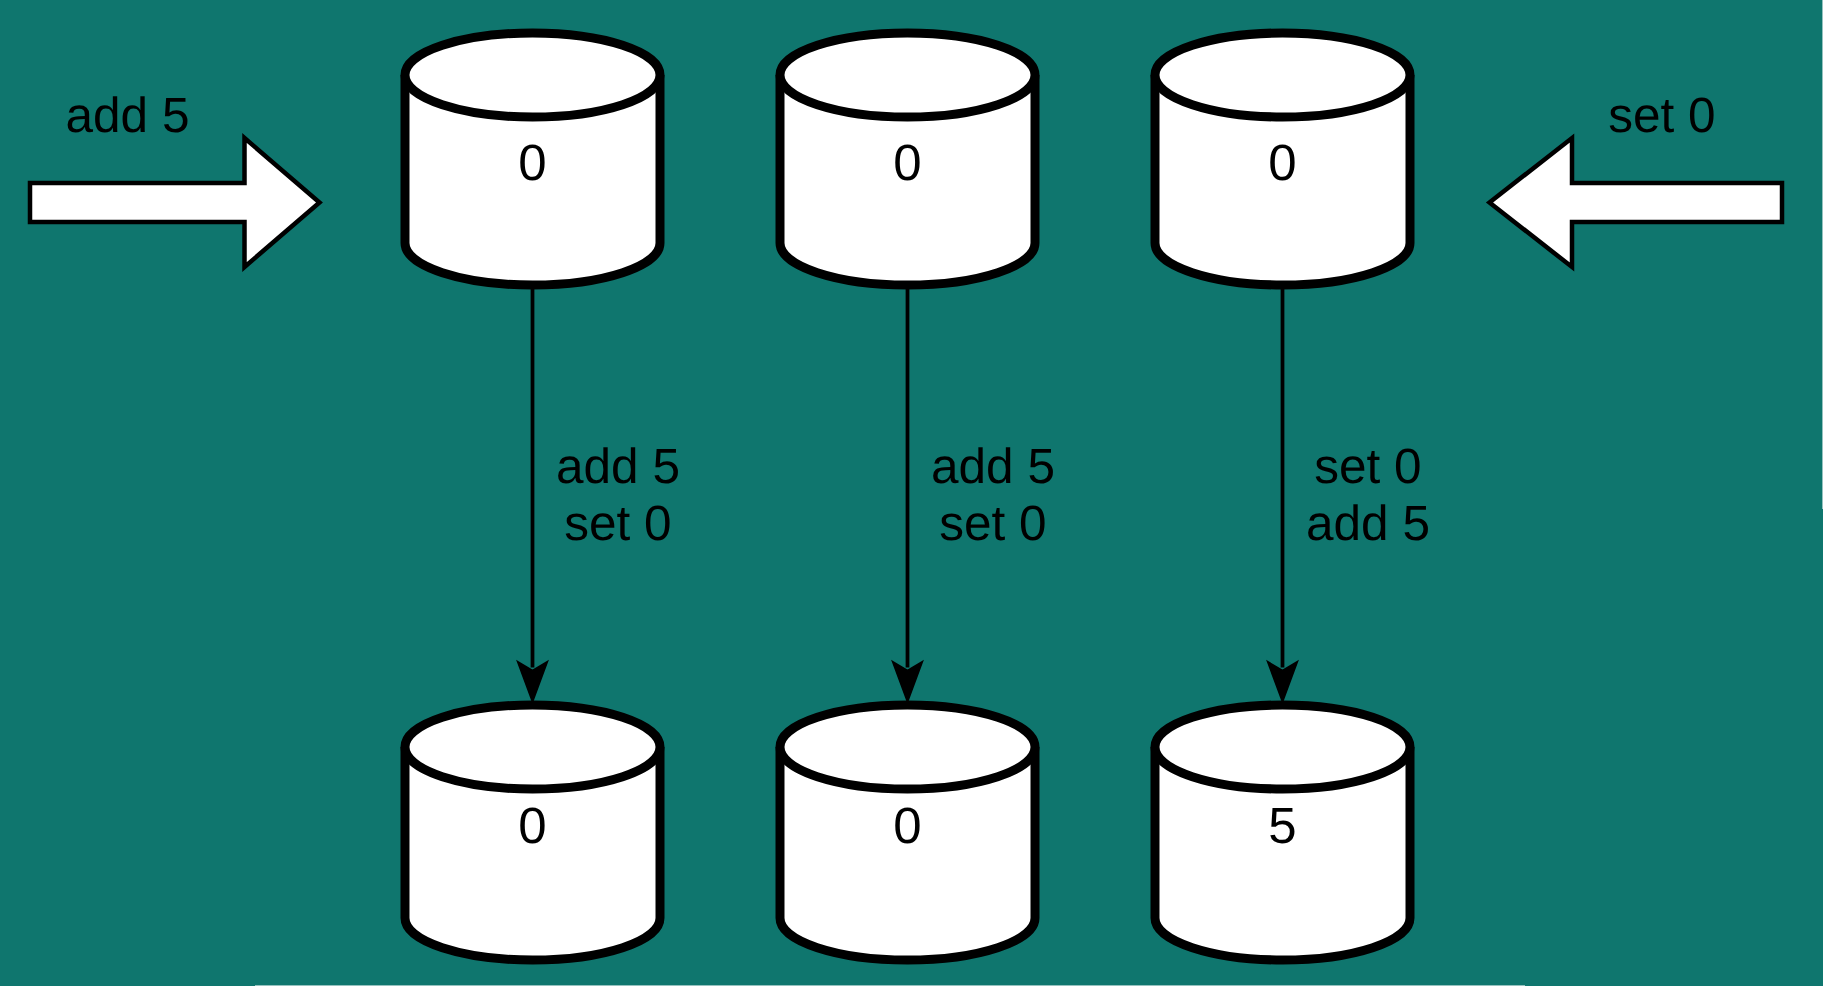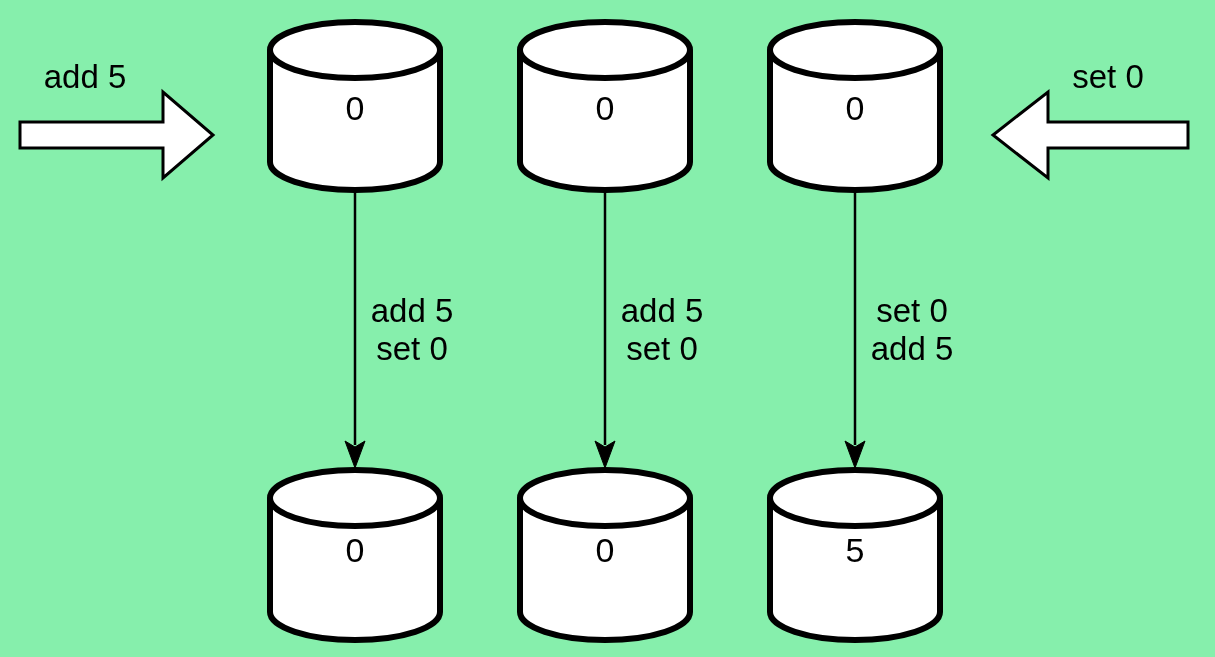--- a/index.html
+++ b/index.html
@@ -4,21 +4,21 @@
 <style>
   html, body {
     margin: 0;
     padding: 0;
     background: #ffffff;
   }
   .stage {
     position: relative;
     width: 1215px;
     height: 657px;
-    background: #86efac;
+    background: #0f766e;
     overflow: hidden;
     font-family: "Liberation Sans", sans-serif;
   }
   svg text {
     font-family: "Liberation Sans", sans-serif;
     fill: #000000;
   }
   .flow-label, .op-label {
     font-size: 33px;
   }

